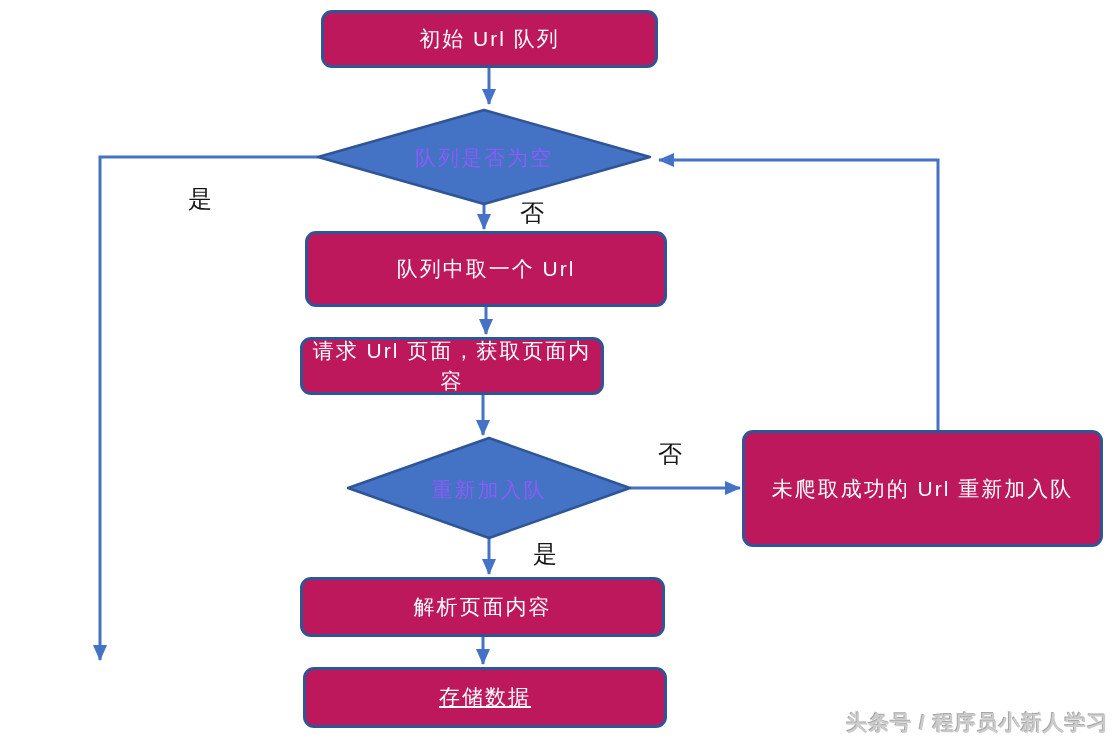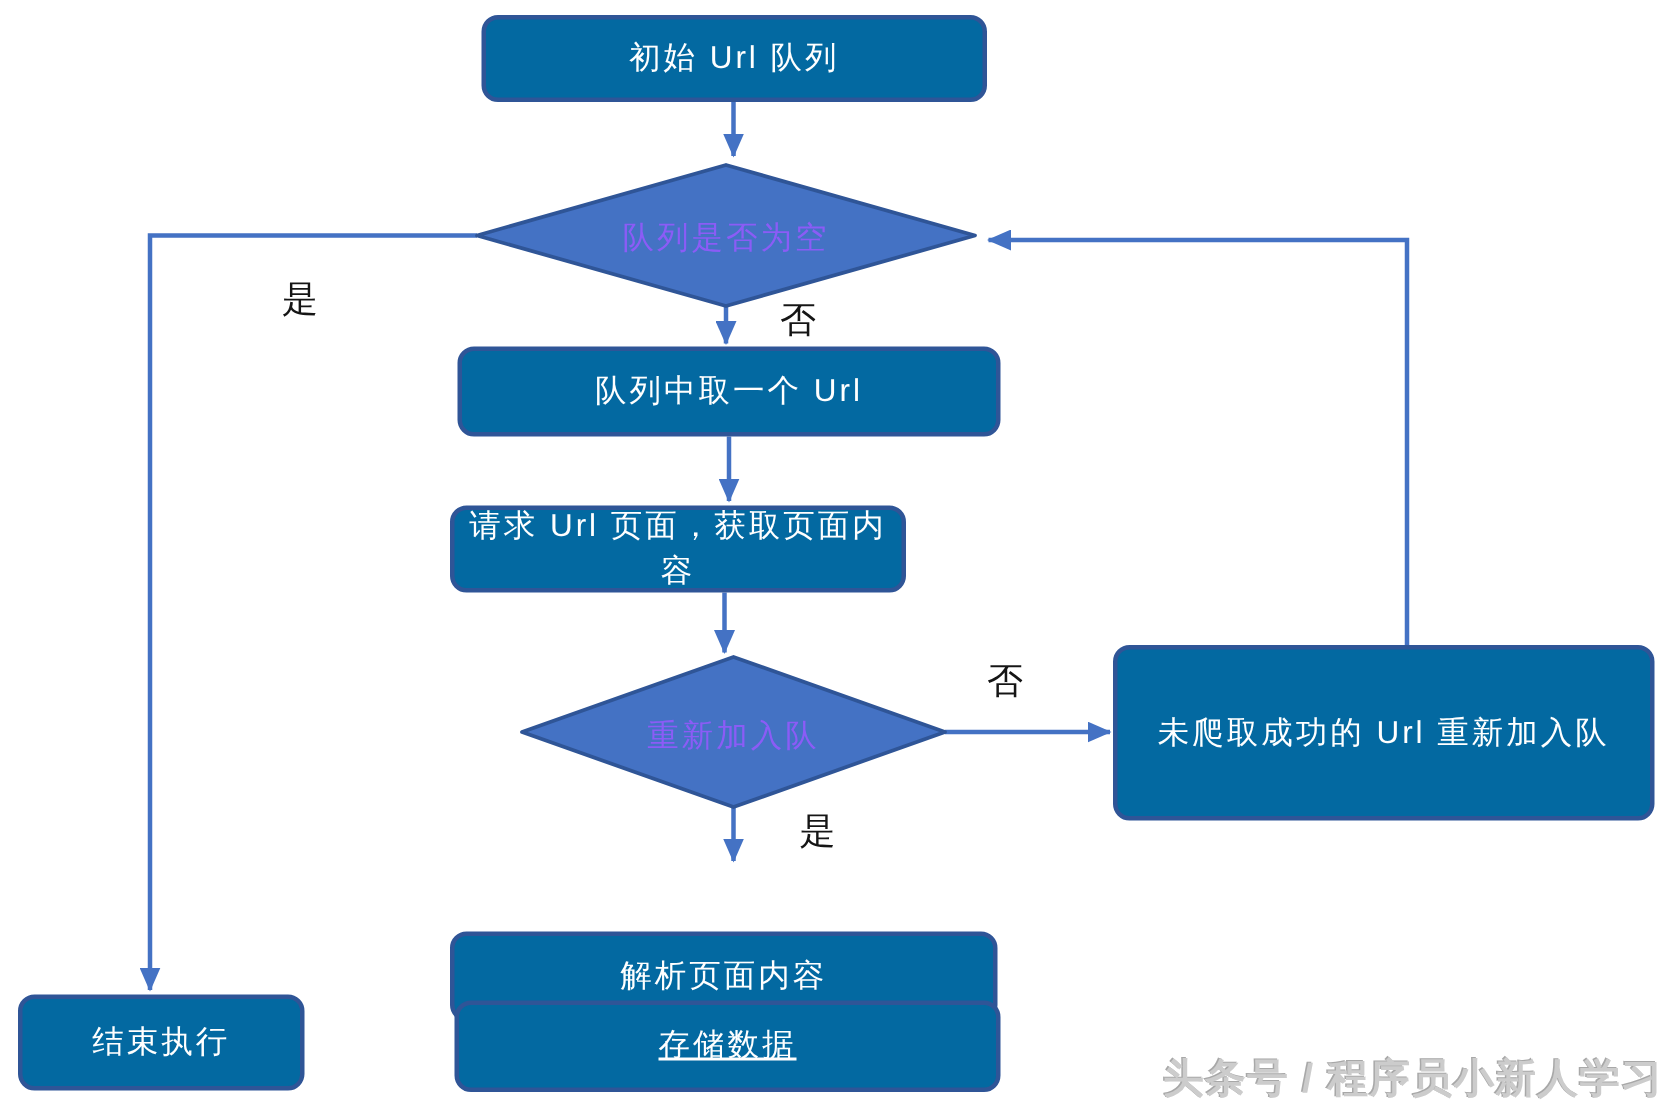--- a/index.html
+++ b/index.html
@@ -13,38 +13,38 @@
     font-family: "Liberation Sans", "DejaVu Sans", sans-serif;
   }
   .wires {
     position: absolute;
     left: 0; top: 0;
     width: 1115px; height: 740px;
     pointer-events: none;
   }
   .node {
     position: absolute;
-    background: #0369a1;
+    background: #be185d;
     border: 3px solid #2F5597;
     border-radius: 11px;
     color: #ffffff;
     display: flex;
     align-items: center;
     justify-content: center;
     text-align: center;
     font-size: 21px;
     letter-spacing: 2px;
     line-height: 1.45;
   }
   .node-start   { left: 321px; top: 10px;  width: 337px; height: 58px; }
-  .node-take    { left: 305px; top: 231px; width: 362px; height: 60px; }
+  .node-take    { left: 305px; top: 231px; width: 362px; height: 76px; }
   .node-request { left: 300px; top: 337px; width: 304px; height: 58px; }
   .node-retry   { left: 742px; top: 430px; width: 361px; height: 117px; padding: 0 10px; line-height: 1.9; flex-direction: column; }
   .node-retry span { display: block; }
-  .node-parse   { left: 300px; top: 577px; width: 365px; height: 60px; margin-top: 44px; }
+  .node-parse   { left: 300px; top: 577px; width: 365px; height: 60px; }
   .node-store   { left: 303px; top: 667px; width: 364px; height: 61px; text-decoration: underline; }
   .node-end     { left: 12px;  top: 663px; width: 191px; height: 64px; }
   .diamond-label {
     position: absolute;
     width: 220px;
     text-align: center;
     color: #8b5cf6;
     font-size: 21px;
     letter-spacing: 2px;
   }
@@ -57,21 +57,21 @@
     font-family: "Liberation Serif", "DejaVu Serif", serif;
   }
   .el-yes1 { left: 188px; top: 183px; }
   .el-no1  { left: 520px; top: 197px; }
   .el-no2  { left: 658px; top: 438px; }
   .el-yes2 { left: 533px; top: 538px; }
   .watermark {
     position: absolute;
     right: 6px;
     bottom: 3px;
-    font-size: 27px;
+    font-size: 21px;
     font-weight: bold;
     letter-spacing: 1px;
     color: #cccccc;
     text-shadow: -1px -1px 0 #a8a8a8, 1px 1px 0 #ffffff, 2px 2px 1px #ffffff;
   }
 </style>
 </head>
 <body>
 
 <div class="canvas">
@@ -104,21 +104,20 @@
   <div class="node node-request">请求 Url 页面，获取页面内容</div>
 
   <div class="node node-retry">
     <span>未爬取成功的 Url 重新加入队</span>
   </div>
 
   <div class="node node-parse">解析页面内容</div>
 
   <div class="node node-store">存储数据</div>
 
-  <div class="node node-end">结束执行</div>
 
   <div class="diamond-label dlabel-1">队列是否为空</div>
   <div class="diamond-label dlabel-2">重新加入队</div>
 
   <div class="edge-label el-yes1">是</div>
   <div class="edge-label el-no1">否</div>
   <div class="edge-label el-no2">否</div>
   <div class="edge-label el-yes2">是</div>
 
   <div class="watermark">头条号 / 程序员小新人学习</div>

